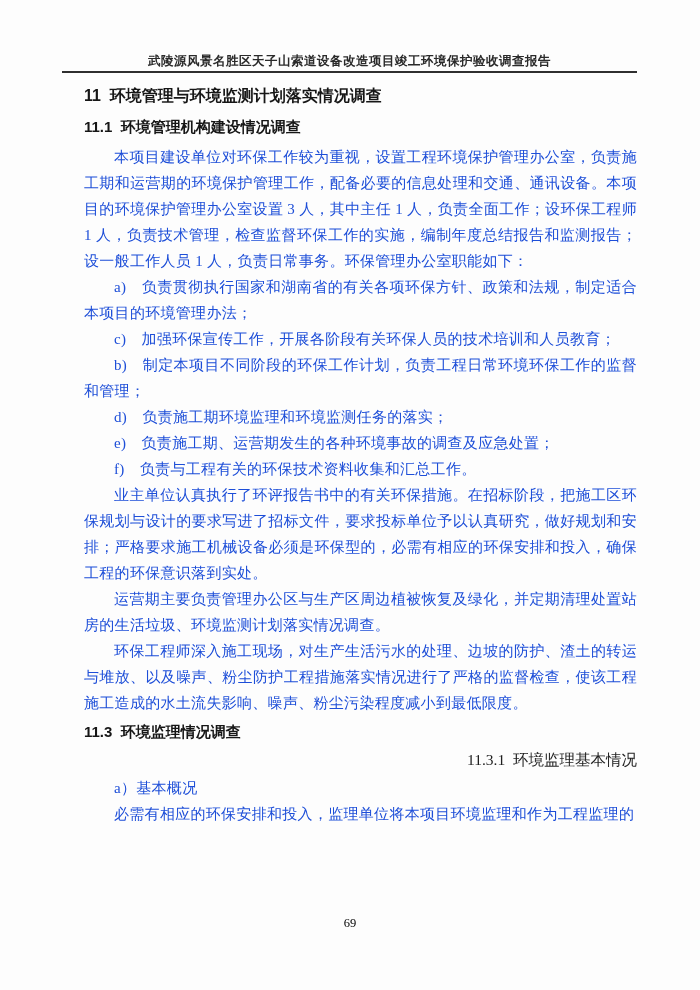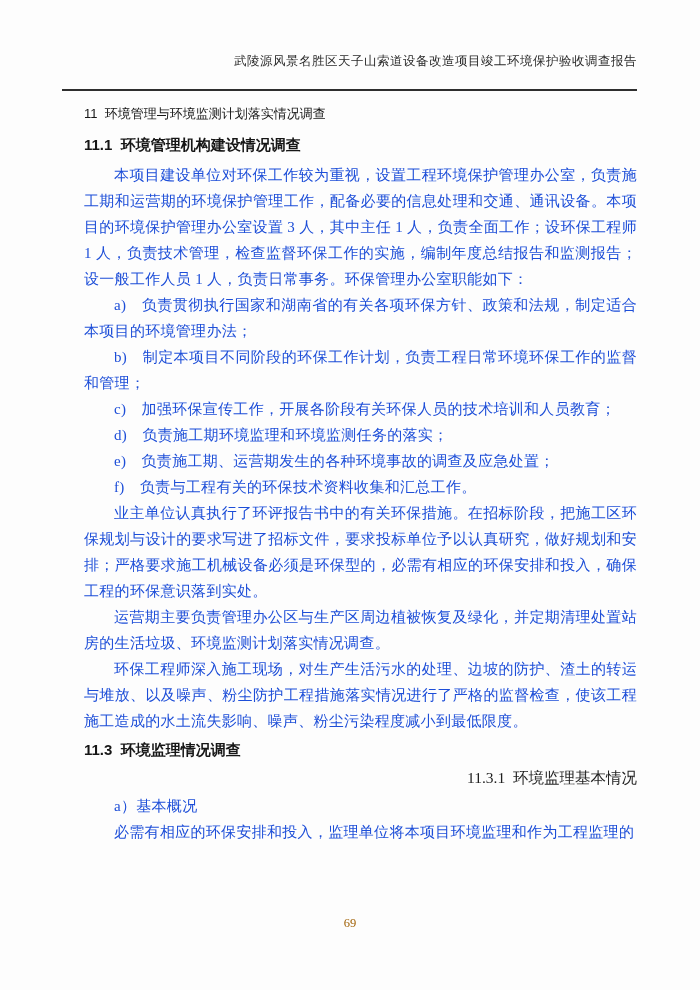--- a/index.html
+++ b/index.html
@@ -14,36 +14,37 @@
     margin: 0 auto;
     background: #fdfdfd;
     color: #1f1f1f;
     font-family: "Liberation Serif", serif;
     overflow: hidden;
     box-sizing: border-box;
     padding: 54px 63px 0 84px;
   }
   .running-header {
     margin-left: -22px;            
-    text-align: right;
+    text-align: center;
     font-size: 12.5px;
     line-height: 15px;
     letter-spacing: 0.5px;
     color: #2a2a2a;
     border-bottom: 2px solid #2f2f2f;
-    padding-bottom: 20px;
+    padding-bottom: 2px;
+    font-weight: bold;
   }
   .doc-body {
     width: 553px;
   }
   .blk { margin: 0; }
   .h1 {
     font-family: "Liberation Sans", "DejaVu Sans", sans-serif;
-    font-weight: normal;
-    font-size: 13px;
+    font-weight: bold;
+    font-size: 16px;
     line-height: 22px;
     margin: 12px 0 9px 0;
     white-space: pre-wrap;
     color: #161616;
   }
   .h2 {
     font-family: "Liberation Sans", "DejaVu Sans", sans-serif;
     font-weight: bold;
     font-size: 15px;
     line-height: 21px;
@@ -70,39 +71,39 @@
     letter-spacing: 0.3px;
     color: #1d4ed8;
   }
   .footer {
     position: absolute;
     left: 0;
     right: 0;
     top: 916px;
     text-align: center;
     font-size: 12.5px;
-    color: #a16207;
+    color: #000000;
   }
 </style>
 </head>
 <body>
 
 <div class="page">
 
   <div class="running-header">
     <span>武陵源风景名胜区天子山索道设备改造项目竣工环境保护验收调查报告</span>
   </div>
 
   <div class="doc-body">
       <div class="blk h1">11  环境管理与环境监测计划落实情况调查</div>
       <div class="blk h2">11.1  环境管理机构建设情况调查</div>
       <p class="blk p">本项目建设单位对环保工作较为重视，设置工程环境保护管理办公室，负责施工期和运营期的环境保护管理工作，配备必要的信息处理和交通、通讯设备。本项目的环境保护管理办公室设置 3 人，其中主任 1 人，负责全面工作；设环保工程师 1 人，负责技术管理，检查监督环保工作的实施，编制年度总结报告和监测报告；设一般工作人员 1 人，负责日常事务。环保管理办公室职能如下：</p>
       <p class="blk li">a)　负责贯彻执行国家和湖南省的有关各项环保方针、政策和法规，制定适合本项目的环境管理办法；</p>
+      <p class="blk li">c)　加强环保宣传工作，开展各阶段有关环保人员的技术培训和人员教育；</p>
       <p class="blk li">b)　制定本项目不同阶段的环保工作计划，负责工程日常环境环保工作的监督和管理；</p>
-      <p class="blk li">c)　加强环保宣传工作，开展各阶段有关环保人员的技术培训和人员教育；</p>
       <p class="blk li">d)　负责施工期环境监理和环境监测任务的落实；</p>
       <p class="blk li">e)　负责施工期、运营期发生的各种环境事故的调查及应急处置；</p>
       <p class="blk li">f)　负责与工程有关的环保技术资料收集和汇总工作。</p>
       <p class="blk p">业主单位认真执行了环评报告书中的有关环保措施。在招标阶段，把施工区环保规划与设计的要求写进了招标文件，要求投标单位予以认真研究，做好规划和安排；严格要求施工机械设备必须是环保型的，必需有相应的环保安排和投入，确保工程的环保意识落到实处。</p>
       <p class="blk p">运营期主要负责管理办公区与生产区周边植被恢复及绿化，并定期清理处置站房的生活垃圾、环境监测计划落实情况调查。</p>
       <p class="blk p">环保工程师深入施工现场，对生产生活污水的处理、边坡的防护、渣土的转运与堆放、以及噪声、粉尘防护工程措施落实情况进行了严格的监督检查，使该工程施工造成的水土流失影响、噪声、粉尘污染程度减小到最低限度。</p>
       <div class="blk h2">11.3  环境监理情况调查</div>
       <div class="blk h3">11.3.1  环境监理基本情况</div>
       <p class="blk p">a）基本概况</p>
       <p class="blk p">必需有相应的环保安排和投入，监理单位将本项目环境监理和作为工程监理的</p>

